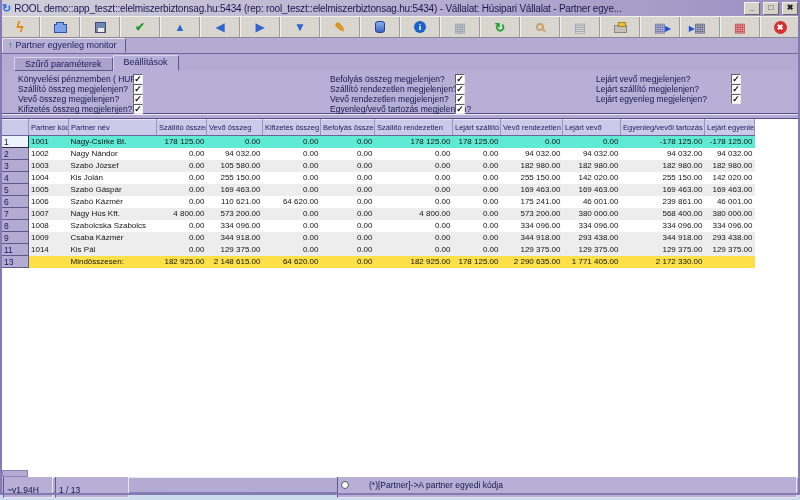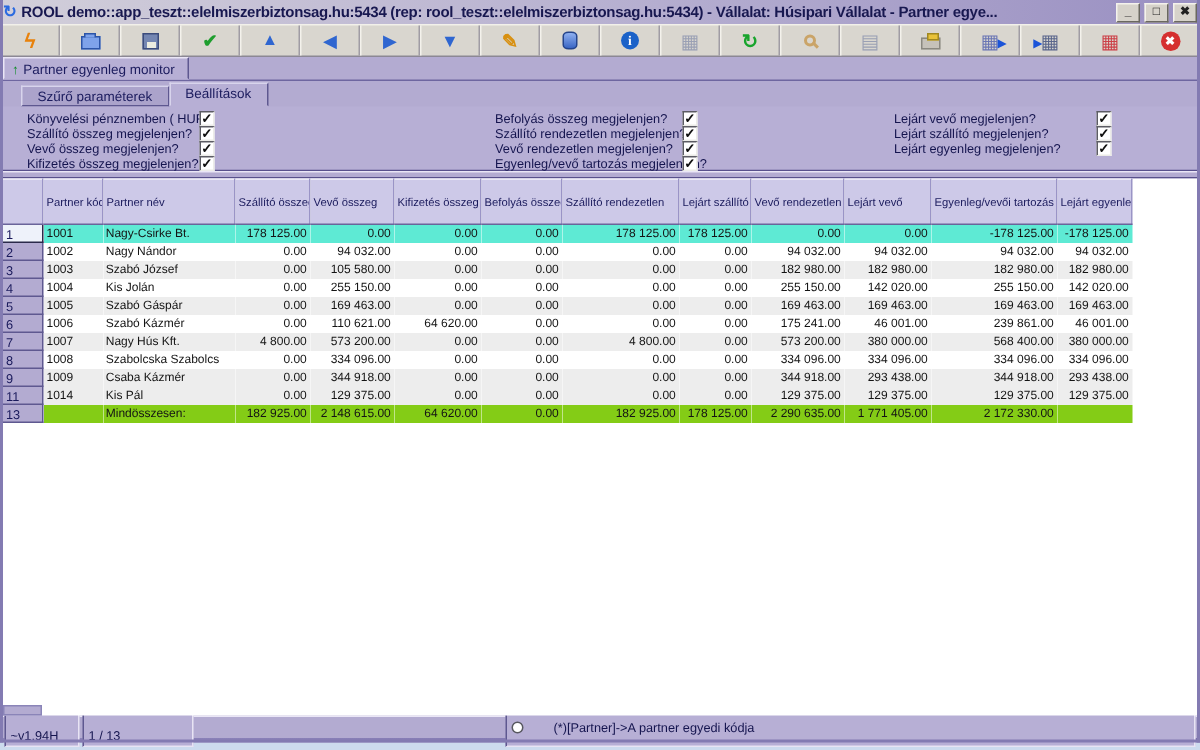--- a/index.html
+++ b/index.html
@@ -5,21 +5,21 @@
   * { box-sizing: border-box; margin: 0; padding: 0; }
   html,body { width:800px; height:500px; overflow:hidden; }
   body { font-family:"Liberation Sans", sans-serif; background:#b3abd1; position:relative; }
   .frame { position:absolute; left:0; top:0; width:800px; height:495px;
            border:2px solid #837bb2; border-top:none; pointer-events:none; z-index:60; }
 
   
   .titlebar { height:16px; background:linear-gradient(90deg,#d2cfda 0%, #b5aed0 55%, #9a90c2 100%);
               display:flex; align-items:center; padding:1px 2px; gap:3px; }
   .app-ic { color:#2a6ae0; font-weight:bold; font-size:11px; line-height:11px; }
-  .title-text { flex:1; font-size:10px; font-weight:bold; letter-spacing:-0.2px; color:#181850;
+  .title-text { flex:1; font-size:10px; font-weight:normal; letter-spacing:-0.2px; color:#181850;
                 white-space:nowrap; overflow:hidden; }
   .wbtn { width:16px; height:13px; background:#d6d2ca; border:1px solid;
           border-color:#f4f2ec #6a6860 #6a6860 #f4f2ec; font-size:8px; line-height:10px;
           text-align:center; color:#202020; font-weight:bold; }
 
   
   .toolbar { height:22px; background:#d9d6cf; border-top:1px solid #f2f0ea;
              border-bottom:1px solid #8c8894; display:flex; }
   .tbtn { flex:1; display:flex; align-items:center; justify-content:center;
           border-left:1px solid #f4f2ec; border-right:1px solid #a09ca4; }
@@ -49,21 +49,21 @@
   .i-tblout::after{content:"▶";color:#1b54d8;font-size:8px;position:absolute;right:-5px;bottom:2px;}
   .i-tblin{position:relative;}.i-tblin::before{content:"▦";color:#5a668c;font-size:13px;}
   .i-tblin::after{content:"▶";color:#1b54d8;font-size:8px;position:absolute;left:-5px;bottom:2px;}
   .i-tblred::after{content:"▦";color:#cc4048;font-size:13px;}
   .i-exit{width:13px;height:13px;border-radius:50%;background:#d52f2f;color:#fff;}
   .i-exit::after{content:"✖";font-size:8px;font-weight:bold;}
 
   
   .tabrow1 { height:16px; background:#b3abd1; display:flex; align-items:flex-end;
              padding-left:2px; border-bottom:1px solid #6e66a0; }
-  .wintab { height:15px; padding:1px 8px 1px 5px; background:#b7afd5; display:flex; align-items:center;
+  .wintab { height:15px; padding:1px 8px 1px 5px; background:#b7afd5; display:flex; 
             gap:3px; font-size:9px; color:#1c1c5e; border:1px solid;
             border-color:#eae6f6 #5e5890 #b7afd5 #eae6f6; }
   .tab-ic::after { content:"↑"; color:#0f8c28; font-weight:bold; font-size:9px; }
   .tabrow2 { height:17px; background:#b3abd1; display:flex; align-items:flex-end; padding-left:14px; }
   .ptab { height:14px; padding:1px 10px; font-size:9px; color:#1c1c5e; background:#aba3cb;
           border:1px solid; border-color:#d8d4ec #5e5890 #5e5890 #d8d4ec; white-space:nowrap; }
   .ptab.active { height:16px; background:#b7afd5; border-bottom-color:#b7afd5; }
 
   
   .settings { height:42px; background:#b7afd5; position:relative; }
@@ -76,29 +76,29 @@
   .cb { width:10px; height:10px; background:#fff; border:1px solid;
         border-color:#5c5c64 #ecece8 #ecece8 #5c5c64; font-size:9px; line-height:8px;
         text-align:center; color:#101010; font-weight:bold; }
   .cb.checked::after { content:"✓"; }
   .divider { height:6px; background:#b3abd1; border-top:1px solid #58508c; border-bottom:1px solid #58508c;
              box-shadow:inset 0 1px 0 #eae6f6; }
 
   
   .grid { height:358px; background:#ffffff; position:relative; }
   table { border-collapse:collapse; table-layout:fixed; width:754px; }
-  th { height:30px; background:#cdc9e8; color:#1a1a5c; font-weight:normal; font-size:7.5px;
+  th { height:16px; background:#cdc9e8; color:#1a1a5c; font-weight:normal; font-size:7.5px;
        text-align:left; padding:0 2px; border-right:1px solid #9a94c6; border-bottom:1px solid #6a649a;
        border-top:1px solid #eae8f6; white-space:nowrap; overflow:hidden; }
   td { height:12px; font-size:8px; color:#141414; padding:0 2px; white-space:nowrap; overflow:hidden; }
   td.n { text-align:right; }
   tr.even td { background:#ffffff; }
   tr.odd td  { background:#ededed; }
   tr.selected td { background:#5eead4; }
-  tr.totals td { background:#84cc16; }
+  tr.totals td { background:#fde047; }
   td.rownum { background:#b3abd1 !important; border:1px solid; border-color:#e6e2f2 #5e5890 #5e5890 #e6e2f2;
               color:#1a1a5c; font-size:8.5px; padding-left:3px; }
   tr.selected td.rownum { background:#eef2fa !important; border:1px solid #2a2a4a; }
   .stub { position:absolute; left:2px; top:351px; width:26px; height:7px; background:#b3abd1;
           border:1px solid #8a84b8; }
 
   
   .statusbar { height:15px; background:#b3abd1; border-top:1px solid #eae6f6;
                display:flex; align-items:center; padding:1px 3px; gap:2px; }
   .sfield { background:#b7afd5; border:1px solid; border-color:#5e5890 #e8e4f4 #e8e4f4 #5e5890;

